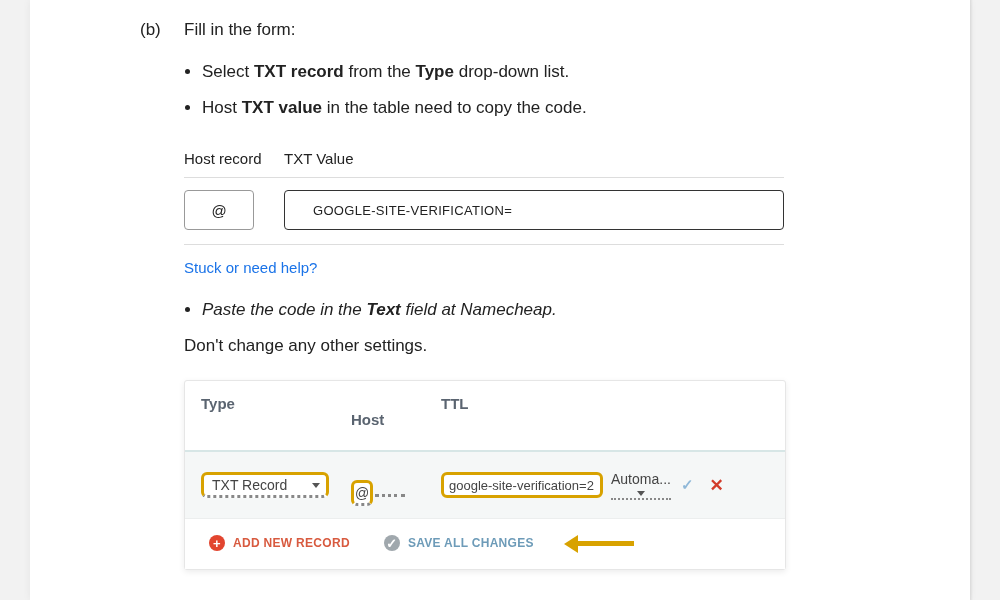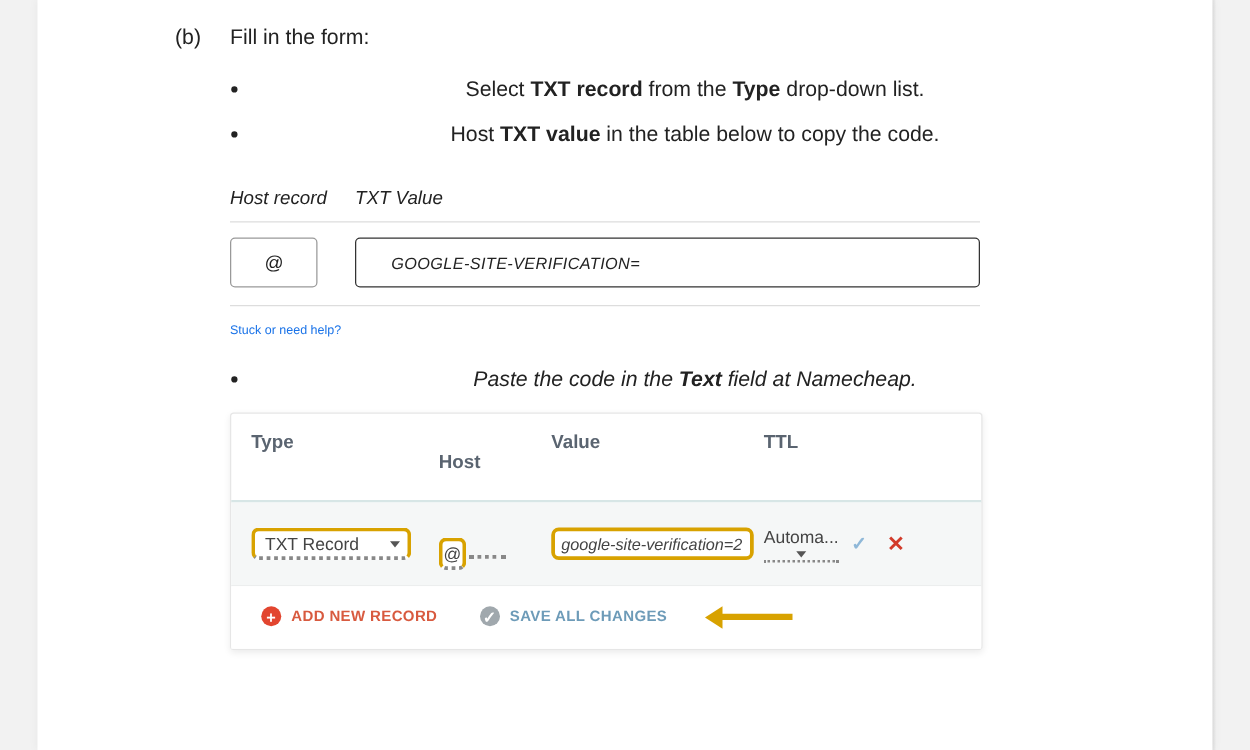--- a/index.html
+++ b/index.html
@@ -31,34 +31,32 @@
     gap: 18px;
     font-size: 17px;
     margin-bottom: 22px;
   }
   .step-marker {
     min-width: 26px;
   }
   ul.bullets {
     margin: 0 0 26px 0;
     padding-left: 18px;
-    text-align: center;
   }
   ul.bullets li {
     margin: 4px 0 16px 0;
     font-size: 17px;
   }
   .bold { font-weight: 700; }
 
   
   .mini-table {
     margin: 8px 0 0 0;
     width: 600px;
     border-collapse: collapse;
-    font-style: italic;
   }
   .mini-head td {
     padding: 6px 0 10px 0;
     font-size: 15px;
     color: #222;
     border-bottom: 1px solid #ddd;
   }
   .mini-head td:first-child { width: 100px; }
   .mini-body td {
     padding: 12px 0 14px 0;
@@ -81,21 +79,21 @@
     height: 38px;
     border: 1px solid #333;
     border-radius: 4px;
     padding: 0 28px;
     font-size: 13px;
     letter-spacing: .3px;
   }
   .help-link {
     display: inline-block;
     color: #1a73e8;
-    font-size: 10px;
+    font-size: 15px;
     margin: 14px 0 20px 0;
     cursor: pointer;
   }
   .para {
     font-size: 17px;
     margin: 4px 0 24px 0;
   }
 
   
   .panel {
@@ -140,21 +138,21 @@
     background: #fff;
     height: 26px;
     display: inline-flex;
     align-items: center;
     box-sizing: border-box;
     font-size: 14px;
     color: #444;
   }
   .hl-type  { width: 128px; padding: 0 6px 0 8px; justify-content: space-between; border-bottom: 3px dotted #888; }
   .hl-host  { width: 22px;  justify-content: center; border-bottom: 3px dotted #888; }
-  .hl-value { width: 162px; padding: 0 5px; font-size: 13px; white-space: nowrap; overflow: hidden; font-style: italic; }
+  .hl-value { width: 162px; padding: 0 5px; font-size: 13px; white-space: nowrap; overflow: hidden; }
   .dotted-extra { display:inline-block; width:30px; border-bottom: 3px dotted #888; margin-left:2px; height:1px; align-self:flex-end; margin-bottom:1px;}
   .caret-dn {
     width: 0; height: 0;
     border-left: 4px solid transparent;
     border-right: 4px solid transparent;
     border-top: 5px solid #555;
   }
   .ttl-cell {
     display: inline-flex;
     align-items: center;
@@ -223,21 +221,21 @@
       <span class="step-marker">(b)</span>
       <span>Fill in the form:</span>
     </div>
 
     <div style="margin-left:44px;">
       <ul class="bullets">
         <li>
           <span>Select </span><span class="bold">TXT record</span><span> from the </span><span class="bold">Type</span><span> drop-down list.</span>
         </li>
         <li>
-          <span>Host </span><span class="bold">TXT value</span><span> in the table below to copy the code.</span>
+          <span>Host </span><span class="bold">TXT value</span><span> in the table need to copy the code.</span>
         </li>
       </ul>
 
       <table class="mini-table">
         <tbody>
             <tr class="mini-head">
           <td>Host record</td>
           <td>TXT Value</td>
         </tr>
         <tr class="mini-body">
@@ -252,27 +250,27 @@
         </table>
 
       <span class="help-link">Stuck or need help?</span>
 
       <ul class="bullets" style="margin-bottom:10px;font-style:italic;">
         <li>
           <span>Paste the code in the </span><span class="bold">Text</span><span> field at Namecheap.</span>
         </li>
       </ul>
 
+      <div class="para">Don't change any other settings.</div>
 
       
       <div class="panel">
         <div class="panel-head">
           <span class="col-type">Type</span>
           <span class="col-host">Host</span>
-          <span class="col-value">Value</span>
           <span class="col-ttl">TTL</span>
         </div>
 
         <div class="panel-row">
           <span class="col-type">
             <span class="highlight hl-type">
               <span>TXT Record</span>
               <span class="caret-dn"></span>
             </span>
           </span>

